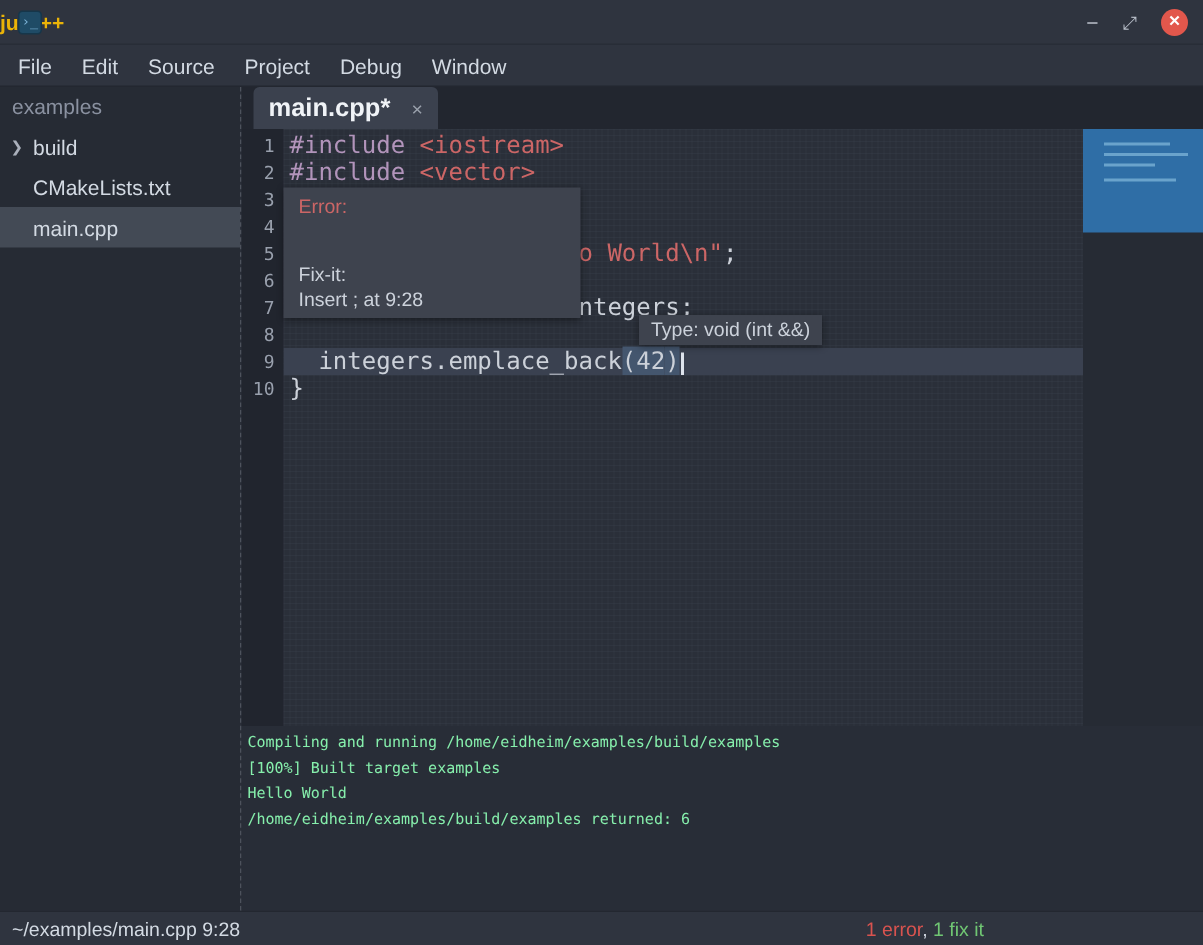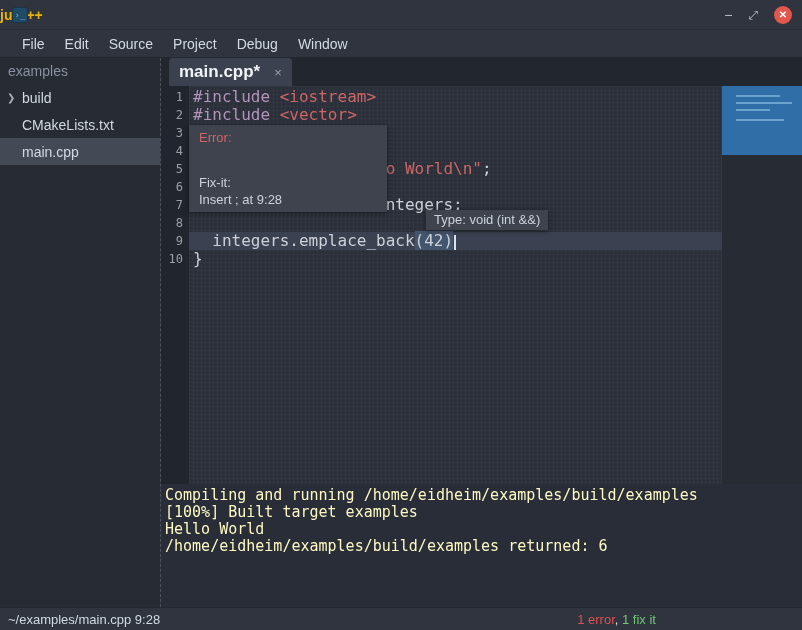--- a/index.html
+++ b/index.html
@@ -19,21 +19,21 @@
   .win-controls { position:absolute; right:10px; top:0; height:30px;
                   display:flex; align-items:center; gap:16px; }
   .wc { color:#b9bfc9; font-size:14px; line-height:16px; cursor:default; }
   .wc.max { font-size:12px; }
   .wc.close { width:18px; height:18px; background:#e2574c; border-radius:50%;
               color:#ffffff; font-size:10px; font-weight:bold; display:flex;
               align-items:center; justify-content:center; }
 
   
   .menubar { height:28px; background:#2f343f; display:flex; align-items:center;
-             padding-left:12px; border-bottom:1px solid #232730; }
+             padding-left:2px; border-bottom:1px solid #232730; }
   .menu-item { padding:4px 10px; font-size:14px; color:#d3dae3; }
 
   
   .body-area { display:flex; height:549px; }
 
   .sidebar { width:160px; background:#262b34; overflow:hidden; }
   .tree-header { height:26px; line-height:26px; padding-left:8px; font-size:14px;
                  color:#8a91a0; }
   .tree-item { height:27px; display:flex; align-items:center; font-size:14px;
                color:#d3dae3; padding-left:22px; }
@@ -87,22 +87,22 @@
              box-shadow:0 1px 5px rgba(0,0,0,0.45); z-index:5; }
   .error-tooltip { left:28px; top:39px; width:198px; padding:4px 10px; }
   .error-tooltip div { line-height:17px; }
   .tt-error { color:#cc6666; }
   .tt-gap { height:28px; }
   .type-tooltip { left:265px; top:124px; padding:1px 8px; line-height:18px;
                   white-space:nowrap; }
 
   
   .output { flex:1; background:#282d37; padding:3px 0 0 4px; overflow:hidden; }
-  .out-line { font-family:"DejaVu Sans Mono", monospace; font-size:15px;
-              line-height:17px; color:#fef9c3; white-space:pre; }
+  .out-line { font-family:"DejaVu Sans Mono", monospace; font-size:10px;
+              line-height:17px; color:#86efac; white-space:pre; }
 
   
   .statusbar { height:23px; background:#2f343f; border-top:1px solid #232730;
                display:flex; align-items:center; font-size:13px; padding-left:8px; }
   .sb-left { color:#d3dae3; }
   .sb-spacer { flex:1; }
   .sb-right { margin-right:146px; white-space:pre; }
   .sb-error { color:#d9534f; }
   .sb-sep { color:#d3dae3; }
   .sb-fixit { color:#70c673; }

